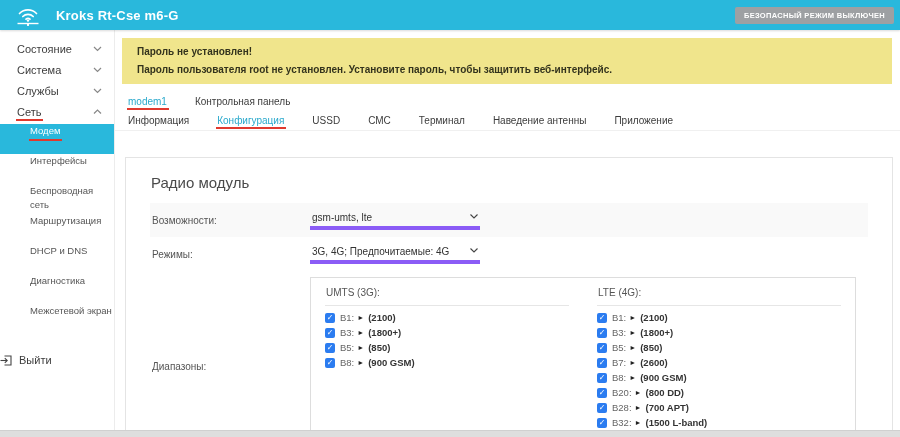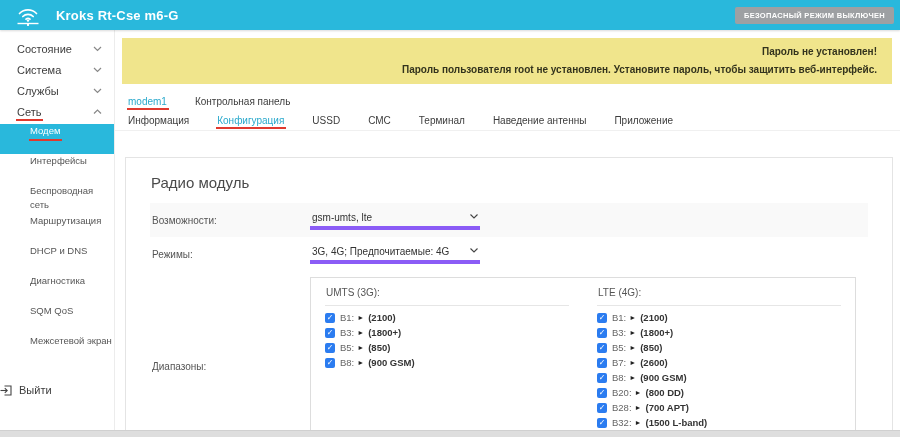--- a/index.html
+++ b/index.html
@@ -21,21 +21,21 @@
   .subnav { padding:2px 0 0 0; }
   .subnav-item { height:30px; line-height:14px; padding-left:30px; font-size:9.5px; color:#555; cursor:pointer; }
   .subnav-item.active { background:#29b8dc; color:#fff; }
   .logout { margin-top:20px; display:flex; align-items:center; gap:7px; padding-left:0; font-size:11px; color:#3c3c3c; cursor:pointer; }
 
   .red-ul { position:relative; display:inline-block; }
   .red-ul::after { content:""; position:absolute; left:-1px; right:-2px; bottom:-3px; height:2px; background:#e0392e; }
 
   
   .content { flex:1; position:relative; background:#fff; }
-  .alert { margin:8px 8px 8px 7px; background:#f0e58c; padding:8px 15px 9px;text-align:right; }
+  .alert { margin:8px 8px 8px 7px; background:#f0e58c; padding:8px 15px 9px; }
   .alert-title { font-size:10px; font-weight:bold; color:#33331d; margin-bottom:7px; }
   .alert-msg { font-size:10px; font-weight:bold; color:#33331d; }
 
   .tabs { display:flex; align-items:center; gap:28px; padding-left:13px; height:19px; }
   .tab { font-size:10px; color:#3c3c3c; cursor:pointer; white-space:nowrap; }
   .tab.active { color:#2aa9cc; }
   .tabs.secondary { border-bottom:1px solid #f0f0f0; height:20px; }
 
   
   .card { margin:26px 7px 0 10px; border:1px solid #e4e4e4; background:#fff; padding:16px 24px 6px; min-height:272px; }
@@ -108,21 +108,20 @@
             <polyline points="1,4.5 4.5,1 8,4.5" fill="none" stroke="#888" stroke-width="1.2"></polyline>
           </svg>
       </div>
       <div class="subnav">
         <div class="subnav-item active"><span class="red-ul">Модем</span></div>
         <div class="subnav-item"><span>Интерфейсы</span></div>
         <div class="subnav-item"><span>Беспроводная сеть</span></div>
         <div class="subnav-item"><span>Маршрутизация</span></div>
         <div class="subnav-item"><span>DHCP и DNS</span></div>
         <div class="subnav-item"><span>Диагностика</span></div>
-        <div class="subnav-item"><span>SQM QoS</span></div>
         <div class="subnav-item"><span>Межсетевой экран</span></div>
       </div>
       <div class="logout">
         <svg width="12" height="11" viewBox="0 0 12 11" fill="none">
           <path d="M4.5 1 H11 V10 H4.5" stroke="#444" stroke-width="1.1"></path>
           <line x1="0.5" y1="5.5" x2="7" y2="5.5" stroke="#444" stroke-width="1.1"></line>
           <polyline points="4.8,3.2 7.2,5.5 4.8,7.8" fill="none" stroke="#444" stroke-width="1.1"></polyline>
         </svg>
         <span>Выйти</span>
       </div>

